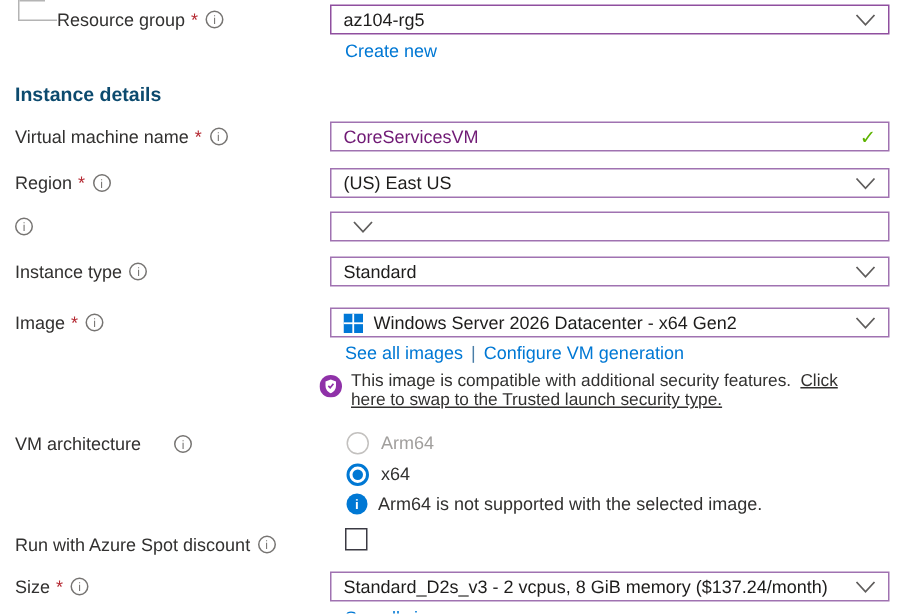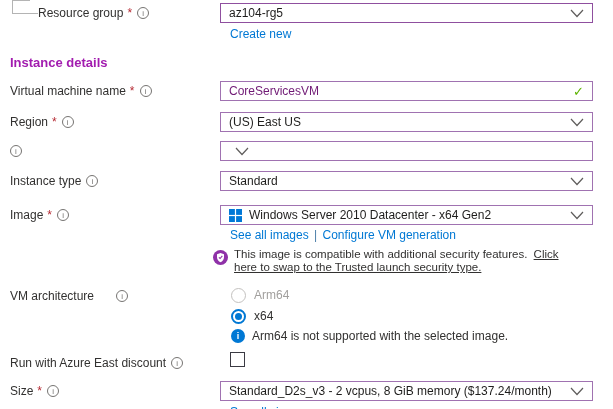--- a/index.html
+++ b/index.html
@@ -24,21 +24,21 @@
     height:20px;box-sizing:border-box;border:1px solid #a072b1;background:#fff;
     display:flex;align-items:center;padding:0 8px;color:#1e1d1c;
   }
   .control.focused{border-color:#8f4f9f;}
   .dropdown{justify-content:flex-start;cursor:pointer;}
   .dropdown .val{flex:1 1 auto;white-space:nowrap;overflow:hidden;}
   .chev{flex:0 0 14px;margin-left:6px;}
   .txt-input{border:none;outline:none;flex:1 1 auto;font:inherit;color:#701a75;padding:0;background:transparent;min-width:0;}
   .valid-check{color:#5db300;font-size:13px;flex:0 0 auto;margin-left:6px;}
   .link{color:#0078d4;text-decoration:none;cursor:pointer;}
-  .heading{font-weight:bold;font-size:13px;color:#a21caf;}
+  .heading{font-weight:bold;font-size:13px;color:#0c4a6e;}
   .connector-line{position:absolute;background:#b4b4b4;}
   .win-ico{flex:0 0 13px;margin-right:7px;}
   .notice{position:absolute;left:213px;top:248px;width:392px;display:flex;gap:6px;align-items:flex-start;}
   .notice-text{width:346px;line-height:13px;font-size:11.5px;}
   .notice-link{color:#323130;text-decoration:underline;cursor:pointer;}
   .radio-item{position:absolute;left:231px;display:flex;align-items:center;gap:8px;height:16px;}
   .radio{width:15px;height:15px;border-radius:50%;box-sizing:border-box;background:#fff;flex:0 0 15px;}
   .radio.disabled{border:1px solid #c3c1bf;}
   .radio.selected{border:2px solid #0078d4;display:flex;align-items:center;justify-content:center;}
   .radio-dot{width:7px;height:7px;border-radius:50%;background:#0078d4;}
@@ -142,21 +142,21 @@
       <span class="req">*</span>
     <span class="info-icon">i</span>
   </div>
   <div class="field-col">
     <div class="control dropdown">
       <svg class="win-ico" width="13" height="13" viewBox="0 0 13 13">
         <rect width="13" height="13" fill="#0078d7"></rect>
         <rect x="5.9" y="0" width="1.2" height="13" fill="#ffffff"></rect>
         <rect x="0" y="5.9" width="13" height="1.2" fill="#ffffff"></rect>
       </svg>
-      <span class="val">Windows Server 2010 Datacenter - x64 Gen2</span>
+      <span class="val">Windows Server 2026 Datacenter - x64 Gen2</span>
       <svg class="chev" width="14" height="9" viewBox="0 0 14 9">
           <path d="M1 1 L7 7.5 L13 1" stroke="#5f5d5c" stroke-width="1.2" fill="none"></path>
         </svg>
     </div>
   </div>
 </div>
 <div class="abs" style="left:230px;top:228px;white-space:nowrap;">
   <a class="link">See all images</a>
   <span style="color:#4a7ea8;margin:0 2px;">|</span>
   <a class="link">Configure VM generation</a>
@@ -187,21 +187,21 @@
       <span class="radio-dot"></span>
     </span>
   <span>x64</span>
 </div>
 <div class="note-row" style="top:329px;">
   <span class="blue-info">i</span>
   <span>Arm64 is not supported with the selected image.</span>
 </div>
 
 <div class="abs" style="left:10px;top:356px;display:flex;align-items:center;gap:5px;">
-  <span class="lbl">Run with Azure East discount</span>
+  <span class="lbl">Run with Azure Spot discount</span>
   <span class="info-icon">i</span>
 </div>
 <div class="checkbox abs" style="left:230px;top:352px;"></div>
 
 <div class="abs-row" style="top:381px;height:20px;">
   <div class="label-col">
     <span class="lbl">Size</span>
       <span class="req">*</span>
     <span class="info-icon">i</span>
   </div>

